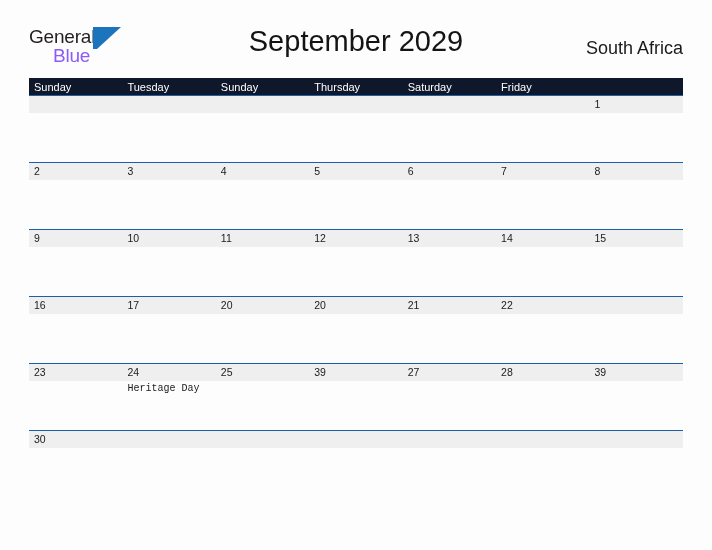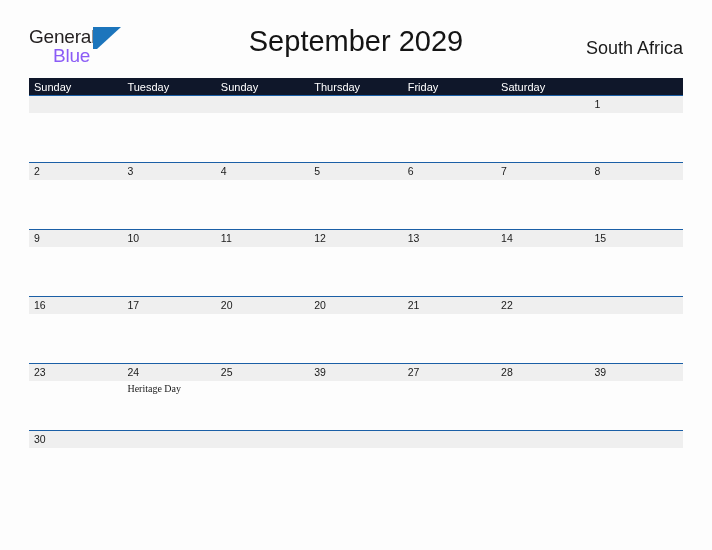--- a/index.html
+++ b/index.html
@@ -182,21 +182,21 @@
     width: 93.43px;
     height: 50px;
     box-sizing: border-box;
     padding-left: 5px;
     padding-top: 2px;
   }
   .ev-text {
     font-size: 10px;
     color: #1a1a1a;
     line-height: 12px;
-    font-family: Liberation Serif, serif;
+    font-family: Liberation Mono, monospace;
     white-space: nowrap;
   }
   .empty { visibility: hidden; }
 </style>
 </head>
 <body>
 
 <div class="page">
 
   <div class="topbar">
@@ -214,22 +214,22 @@
 
     <div class="region">South Africa</div>
   </div>
 
   <div class="calendar">
     <div class="dow-row">
         <div class="dow-cell">Sunday</div>
         <div class="dow-cell">Tuesday</div>
         <div class="dow-cell">Sunday</div>
         <div class="dow-cell">Thursday</div>
+        <div class="dow-cell">Saturday</div>
         <div class="dow-cell">Friday</div>
-        <div class="dow-cell">Saturday</div>
       </div>
     <div id="weeks-container">
         <div class="week">
           <div class="topline"></div>
           <div class="numband">
             <div class="num-cell empty"></div>
             <div class="num-cell empty"></div>
             <div class="num-cell empty"></div>
             <div class="num-cell empty"></div>
             <div class="num-cell empty"></div>

